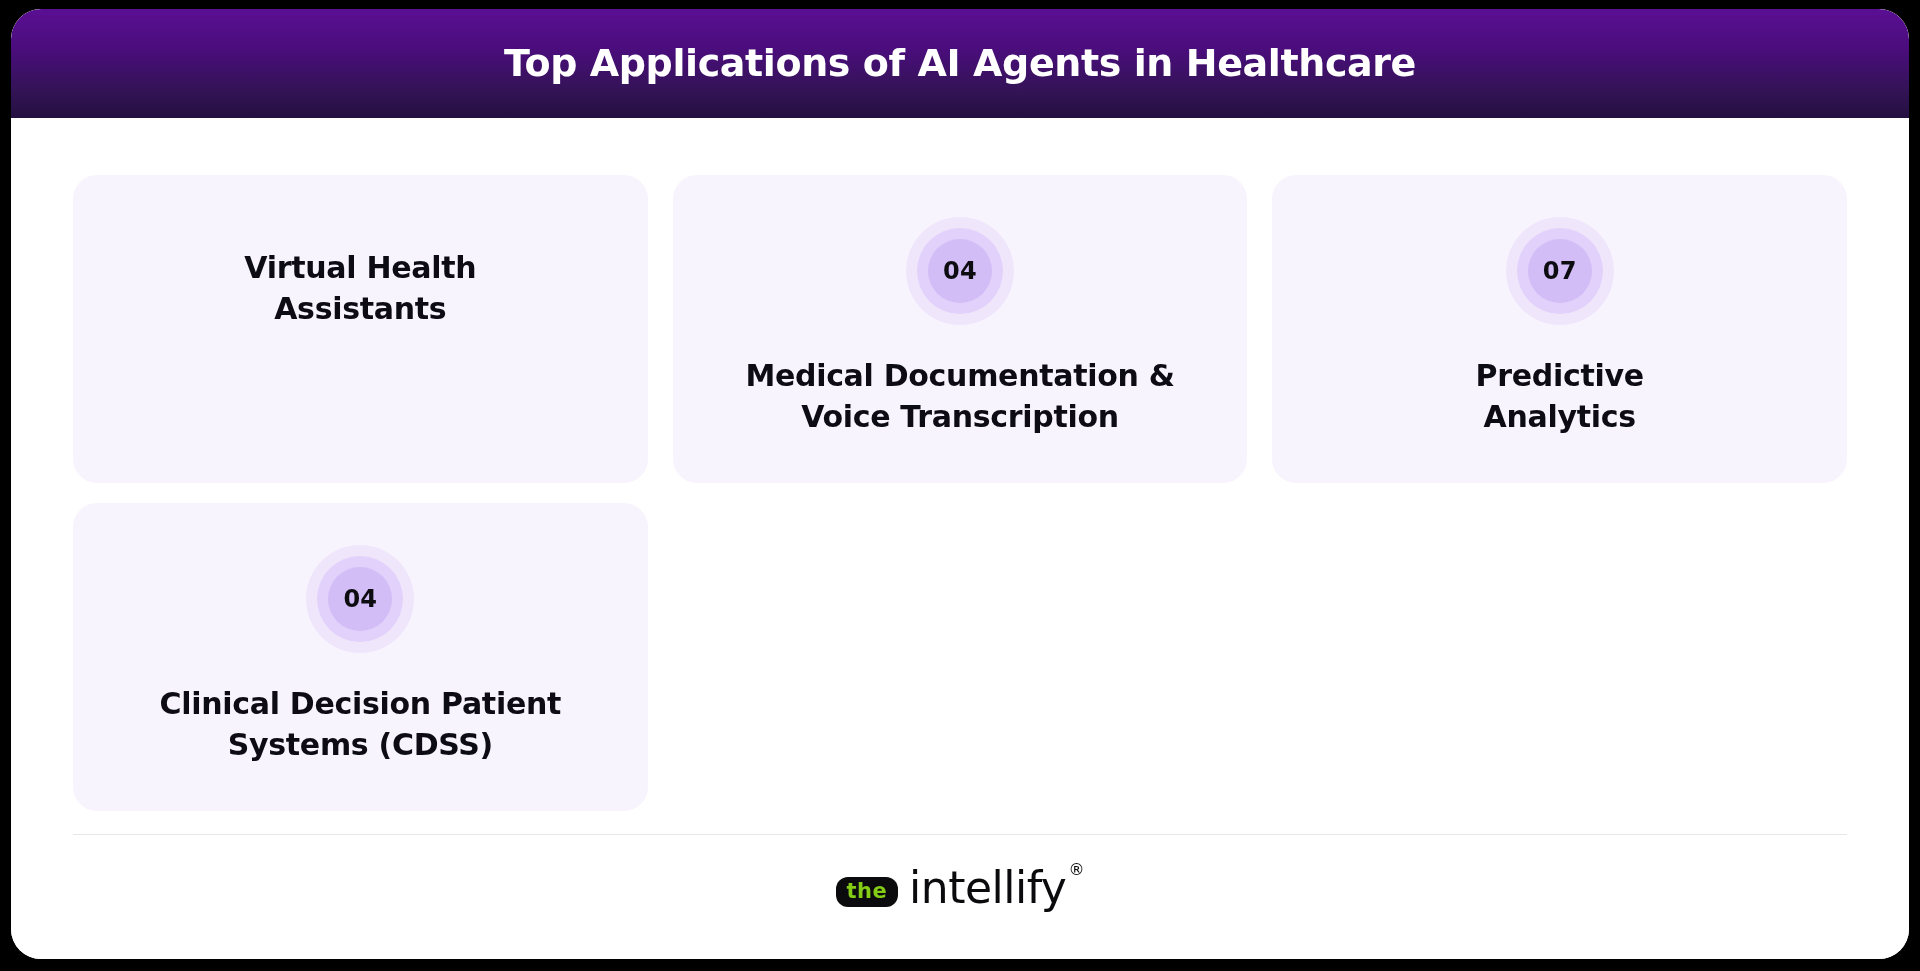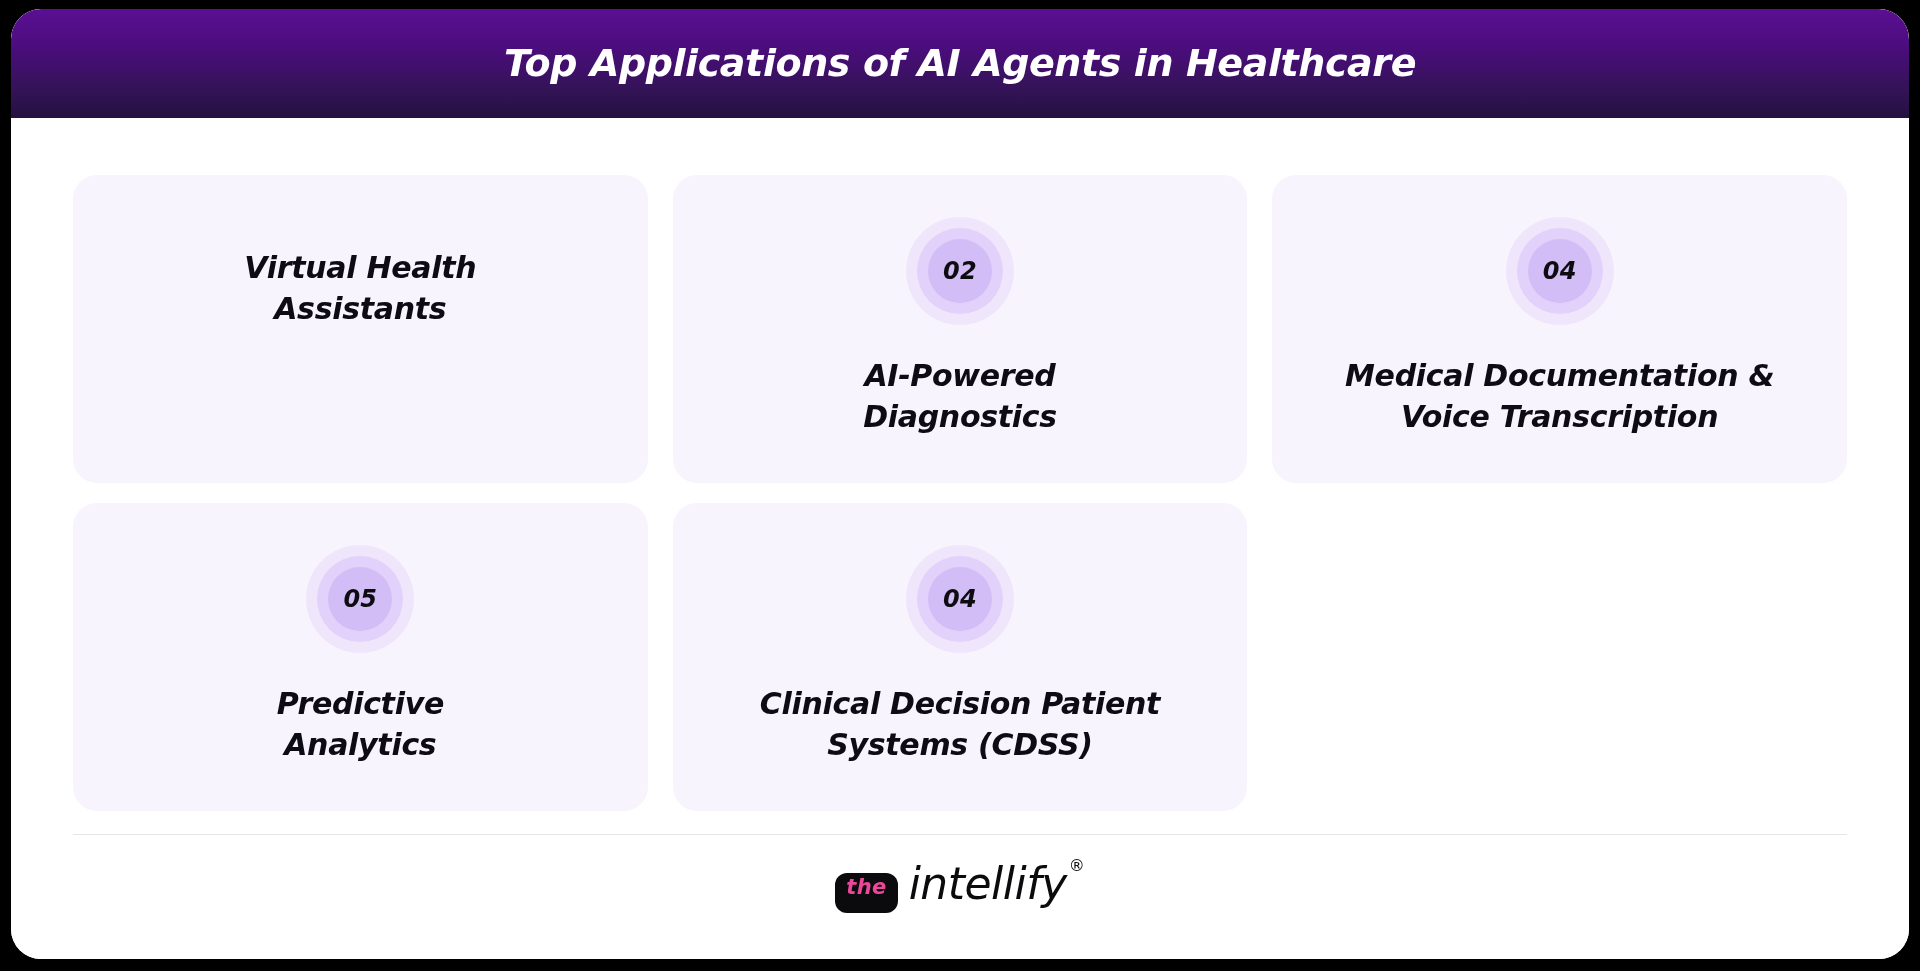--- a/index.html
+++ b/index.html
@@ -11,21 +11,20 @@
     background: #000000;
     font-family: "Liberation Sans", sans-serif;
   }
 
   .frame {
     position: relative;
     width: 1920px;
     height: 971px;
     background: #000000;
     padding: 9px 11px 12px 11px;
-    font-style: italic;
   }
 
   .window {
     position: relative;
     width: 100%;
     height: 100%;
     background: #ffffff;
     border-radius: 30px;
     overflow: hidden;
     display: flex;
@@ -144,25 +143,25 @@
     background: #ffffff;
   }
 
   .logo {
     display: flex;
     align-items: flex-start;
     gap: 11px;
   }
   .logo-the {
     background: #0b0b0d;
-    color: #ec4899;
+    color: #84cc16;
     border-radius: 12px;
     font-size: 21px;
     font-weight: 600;
-    padding: 4px 11px 15px 11px;
+    padding: 4px 11px 5px 11px;
     line-height: 1;
     letter-spacing: 0.4px;
     margin-top: 17px;
     font-family: "DejaVu Sans", sans-serif;
   }
   .logo-name-wrap {
     position: relative;
     display: flex;
     align-items: flex-start;
   }
@@ -196,49 +195,39 @@
 
     <div class="body-area">
 
       <div class="grid">
 
         <div class="card">
           <div class="card-title">Virtual Health
 Assistants</div>
         </div>
 
-        <div class="card">
-          <div class="badge">
-            <span class="ring-outer"></span>
-            <span class="ring-mid"></span>
-            <span class="ring-inner"></span>
-            <span class="badge-num">02</span>
-          </div>
-          <div class="card-title">AI-Powered
-Diagnostics</div>
-        </div>
 
 
         <div class="card">
           <div class="badge">
             <span class="ring-outer"></span>
             <span class="ring-mid"></span>
             <span class="ring-inner"></span>
             <span class="badge-num">04</span>
           </div>
           <div class="card-title">Medical Documentation &amp;
 Voice Transcription</div>
         </div>
 
         <div class="card">
           <div class="badge">
             <span class="ring-outer"></span>
             <span class="ring-mid"></span>
             <span class="ring-inner"></span>
-            <span class="badge-num">05</span>
+            <span class="badge-num">07</span>
           </div>
           <div class="card-title">Predictive
 Analytics</div>
         </div>
 
         <div class="card">
           <div class="badge">
             <span class="ring-outer"></span>
             <span class="ring-mid"></span>
             <span class="ring-inner"></span>

